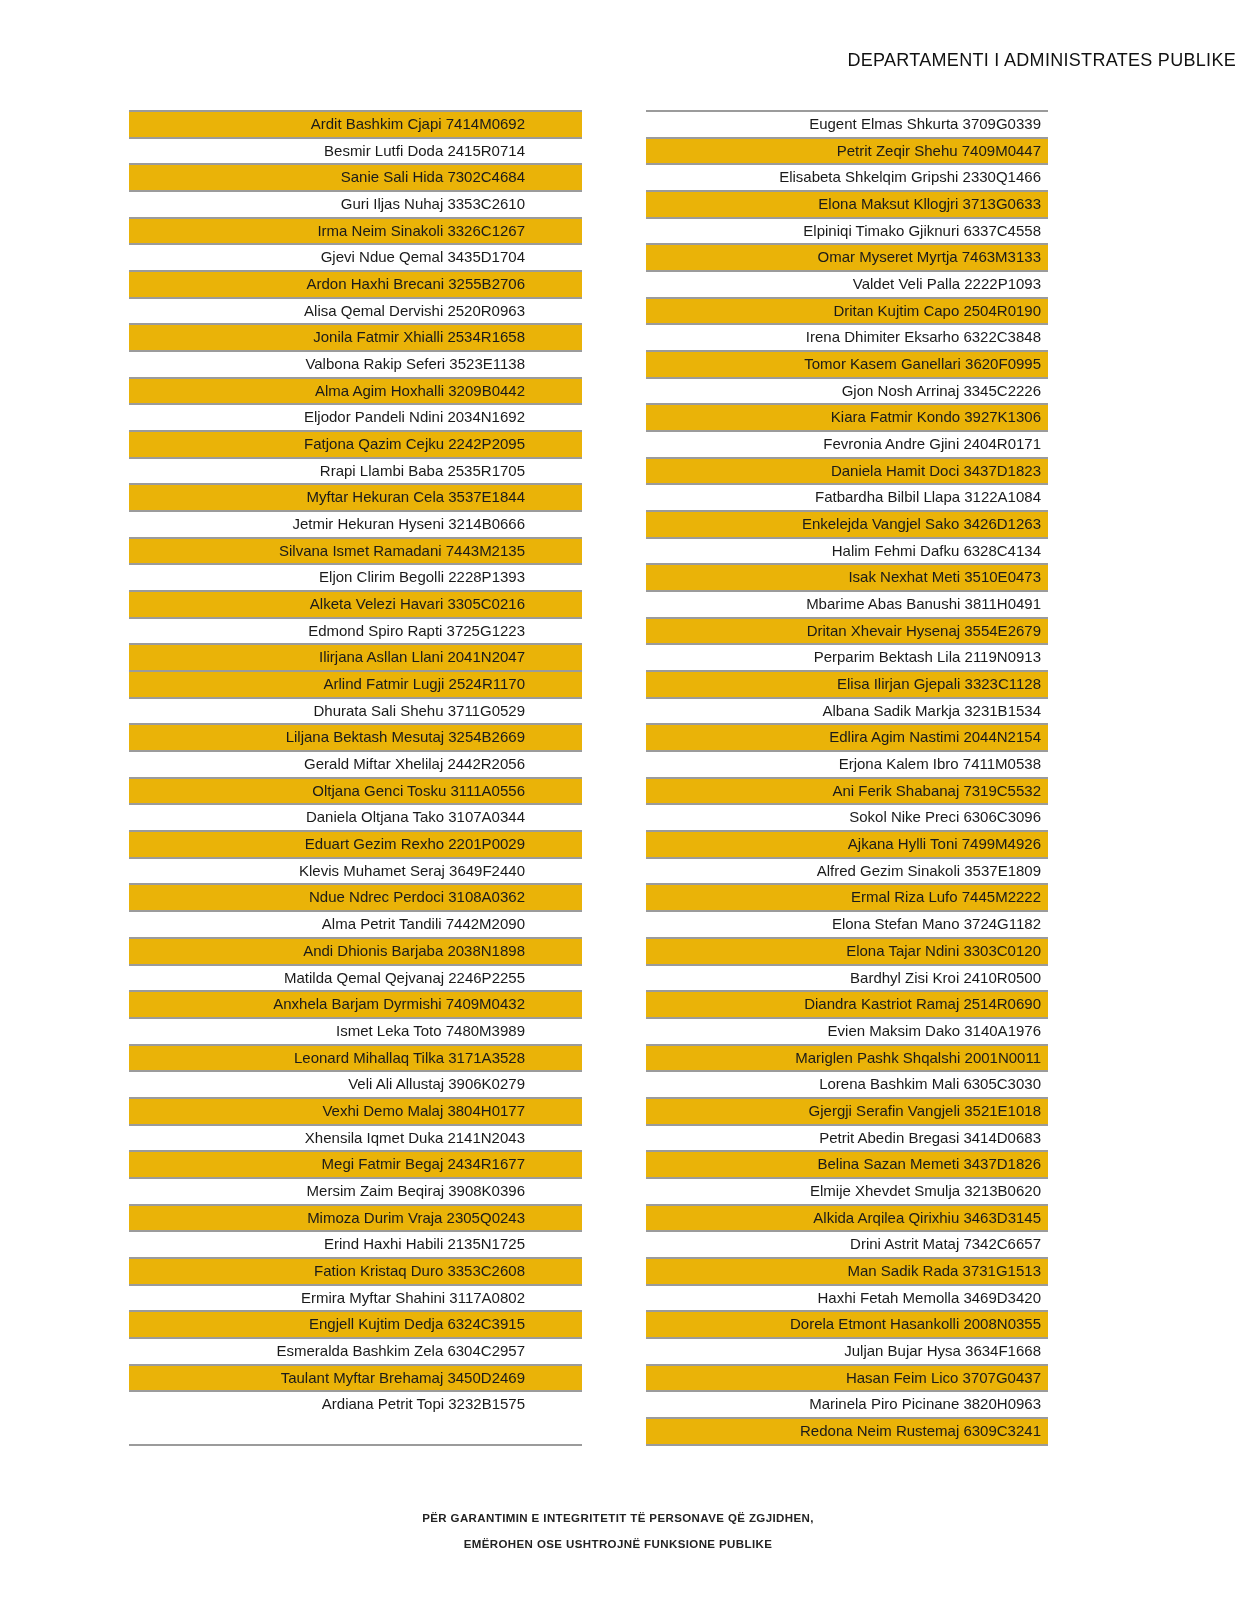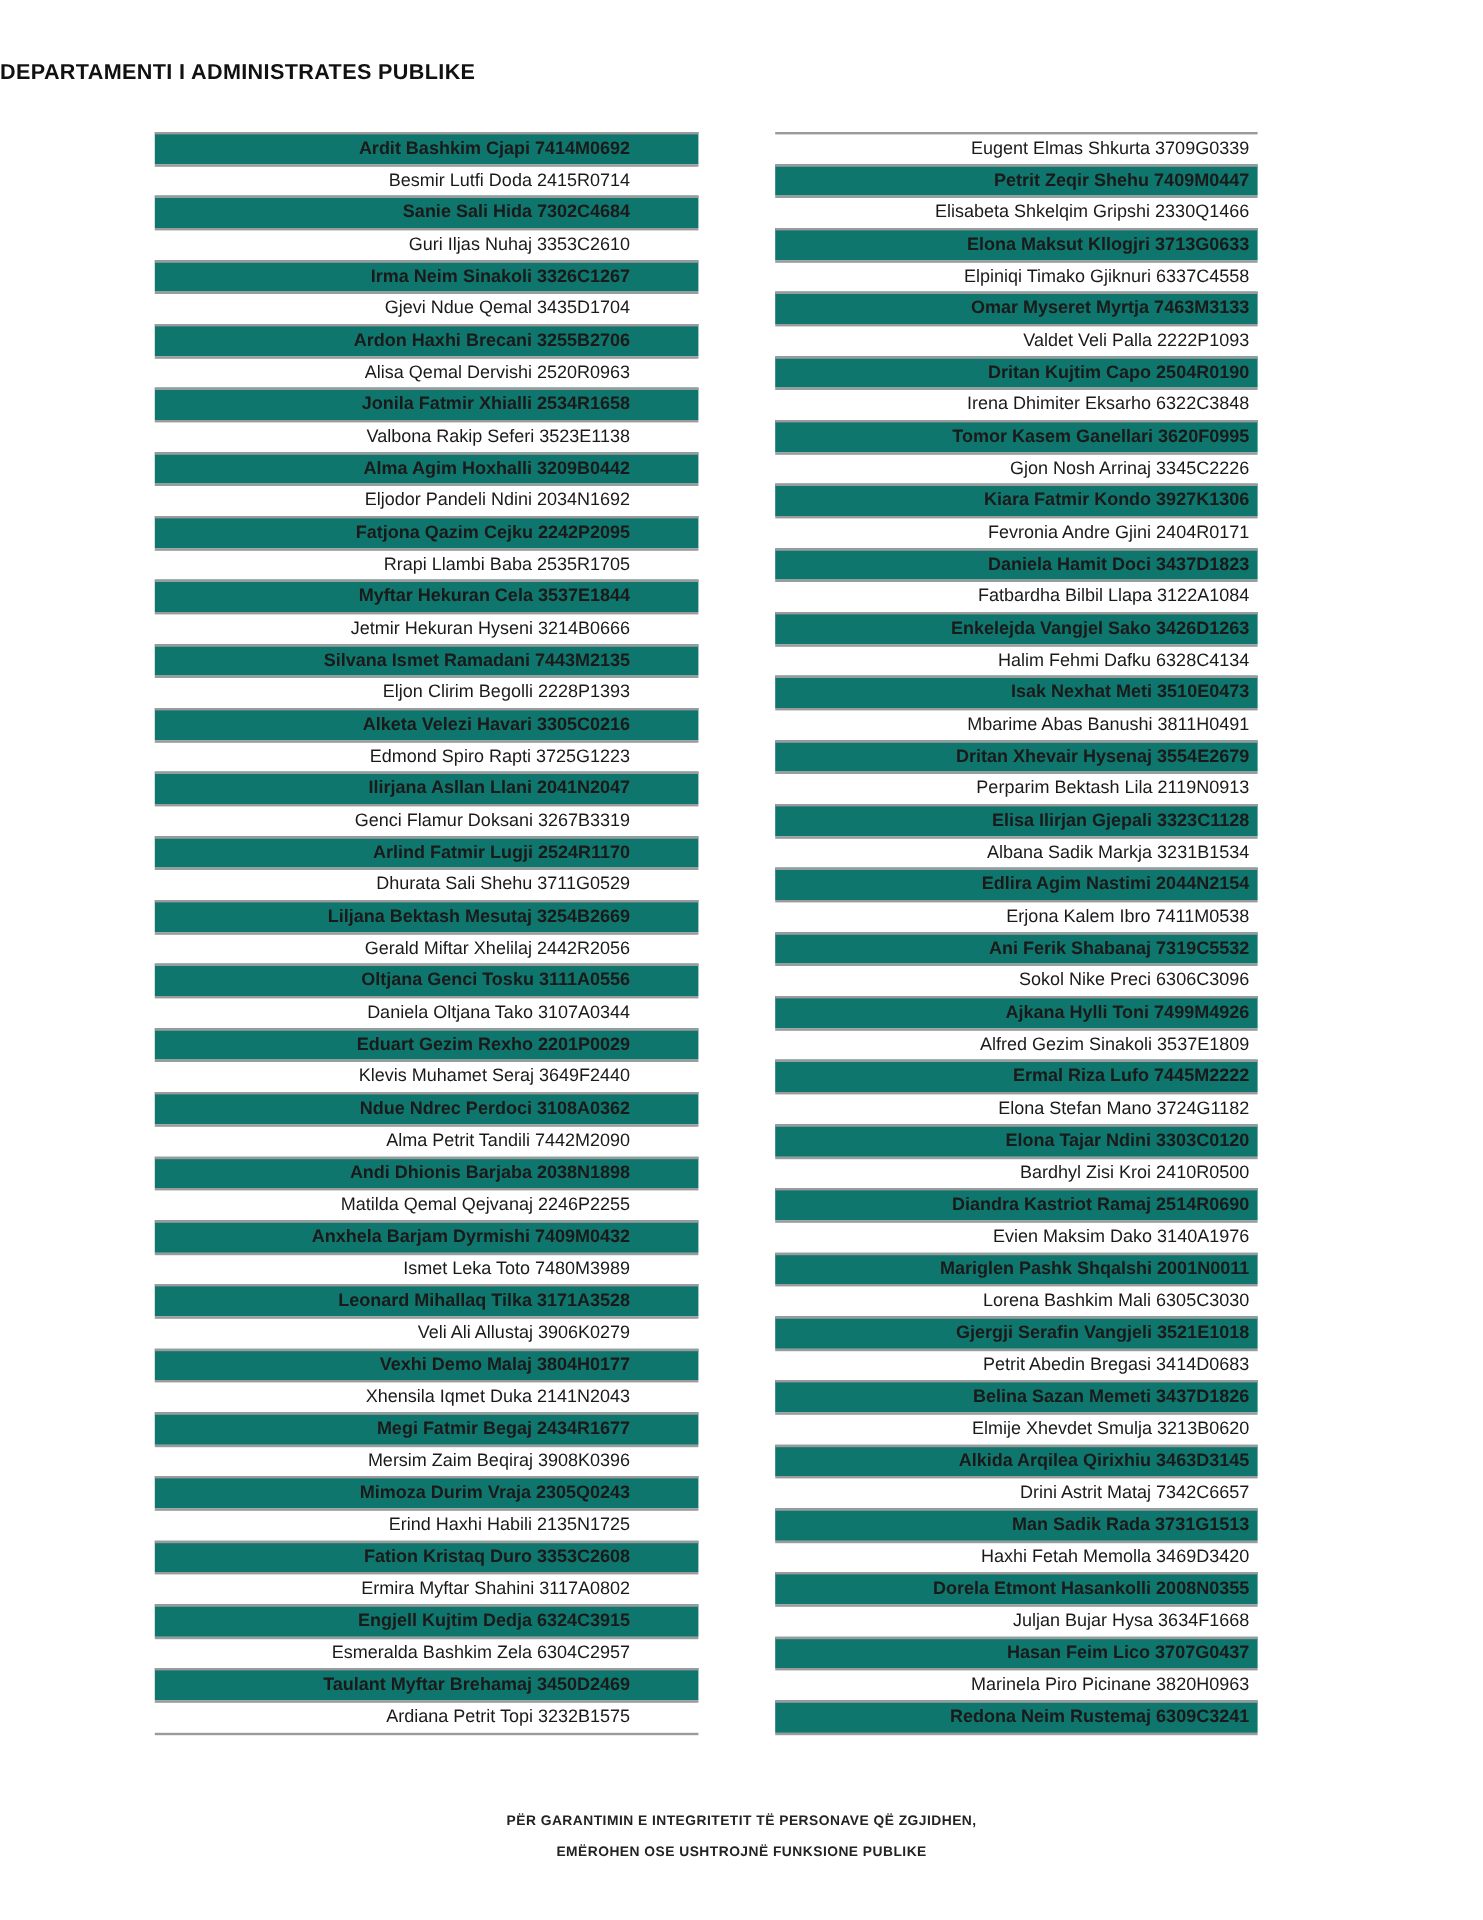--- a/index.html
+++ b/index.html
@@ -13,23 +13,23 @@
     position: relative;
     font-family: "Liberation Sans", sans-serif;
     color: #1a1a1a;
     overflow: hidden;
   }
   .title {
     position: absolute;
     top: 50px;
     left: 0;
     width: 100%;
-    text-align: left;
+    text-align: right;
     font-size: 18px;
-    font-weight: 700;
+    font-weight: 400;
     letter-spacing: 0.3px;
     color: #111111;
   }
   .columns {
     position: absolute;
     top: 110px;
     left: 129px;
     display: flex;
     gap: 64px;
   }
@@ -44,22 +44,22 @@
     border-top: 2px solid #9b9b9b;
     font-size: 15px;
     line-height: 24.2px;
     text-align: right;
     white-space: nowrap;
     color: #1a1a1a;
   }
   .col-left  .row { padding-right: 57px; }
   .col-right .row { padding-right: 7px; }
   .row.shaded {
-    background: #0f766e;
-    font-weight: 700;
+    background: #eab308;
+    font-weight: 400;
   }
   .footer {
     position: absolute;
     top: 1505px;
     left: 0;
     width: 100%;
     text-align: center;
     font-size: 11.5px;
     font-weight: 700;
     letter-spacing: 0.4px;
@@ -89,21 +89,20 @@
         <div class="row">Eljodor Pandeli Ndini 2034N1692</div>
         <div class="row shaded">Fatjona Qazim Cejku 2242P2095</div>
         <div class="row">Rrapi Llambi Baba 2535R1705</div>
         <div class="row shaded">Myftar Hekuran Cela 3537E1844</div>
         <div class="row">Jetmir Hekuran Hyseni 3214B0666</div>
         <div class="row shaded">Silvana Ismet Ramadani 7443M2135</div>
         <div class="row">Eljon Clirim Begolli 2228P1393</div>
         <div class="row shaded">Alketa Velezi Havari 3305C0216</div>
         <div class="row">Edmond Spiro Rapti 3725G1223</div>
         <div class="row shaded">Ilirjana Asllan Llani 2041N2047</div>
-        <div class="row">Genci Flamur Doksani 3267B3319</div>
         <div class="row shaded">Arlind Fatmir Lugji 2524R1170</div>
         <div class="row">Dhurata Sali Shehu 3711G0529</div>
         <div class="row shaded">Liljana Bektash Mesutaj 3254B2669</div>
         <div class="row">Gerald Miftar Xhelilaj 2442R2056</div>
         <div class="row shaded">Oltjana Genci Tosku 3111A0556</div>
         <div class="row">Daniela Oltjana Tako 3107A0344</div>
         <div class="row shaded">Eduart Gezim Rexho 2201P0029</div>
         <div class="row">Klevis Muhamet Seraj 3649F2440</div>
         <div class="row shaded">Ndue Ndrec Perdoci 3108A0362</div>
         <div class="row">Alma Petrit Tandili 7442M2090</div>

